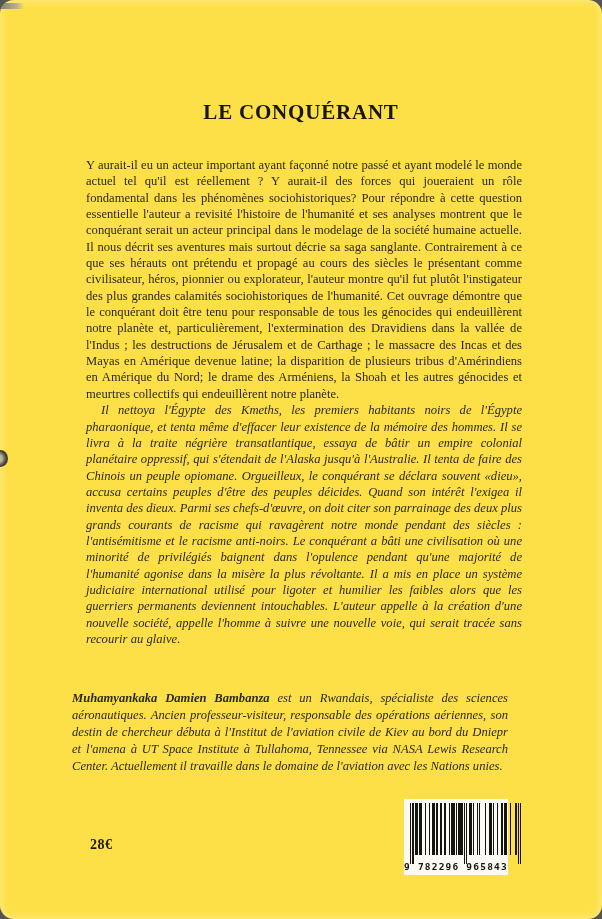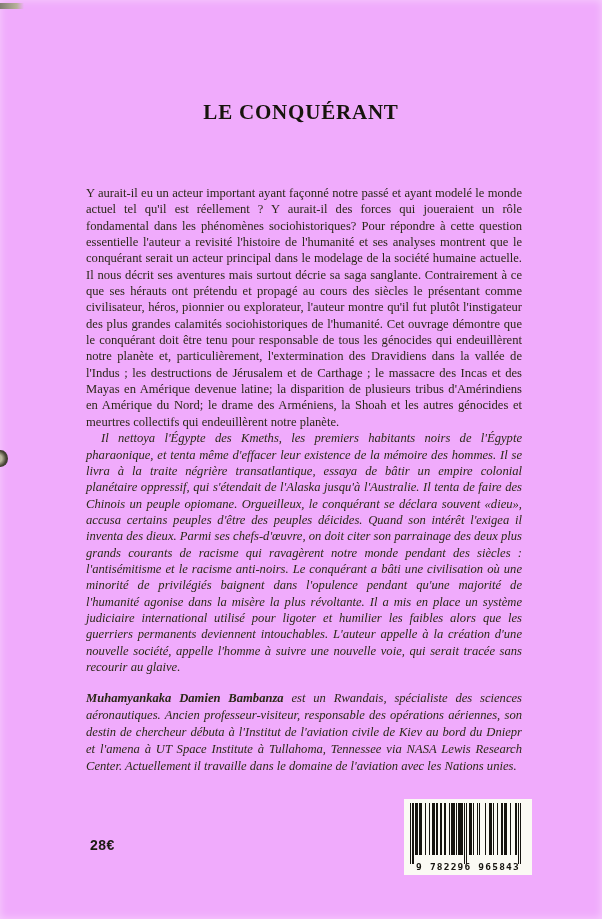--- a/index.html
+++ b/index.html
@@ -1,63 +1,64 @@
 <!DOCTYPE html>
 <html><head>
 <meta charset="utf-8">
 <style>
   html,body{margin:0;padding:0;background:#555;}
   .cover{
     position:relative;
     width:602px;height:919px;
-    background:#f0abfc;
+    background:#fde047;
     overflow:hidden;
     box-shadow:inset 0 0 8px rgba(255,255,255,.45);
     font-family:"Liberation Serif","DejaVu Serif",serif;
+    border-radius:14px;
   }
   .scan-dash{
     position:absolute;left:0;top:3px;width:24px;height:6px;
     background:linear-gradient(to right,#827e72,#b7b19a 70%,rgba(183,177,154,0));
   }
   .spine-notch{
     position:absolute;left:-7px;top:450px;width:15px;height:17px;
     border-radius:50%;
     background:radial-gradient(circle at 35% 50%, #b9b49c 0 28%, #4a4638 60%, #23211a 100%);
   }
   .title{
     position:absolute;left:0;right:0;top:86px;
     text-align:center;
     font-size:21px;font-weight:bold;color:#17150d;
     letter-spacing:.8px;
   }
   .synopsis{
     position:absolute;left:86px;top:157px;width:436px;
     font-size:12.6px;line-height:16.35px;
-    color:#2b2818;text-align:justify;margin-top:28px;
+    color:#2b2818;text-align:justify;
   }
   .synopsis p{margin:0;}
   .synopsis p.indented{text-indent:15px;font-style:italic;}
   .author-note{
-    position:absolute;left:86px;top:690px;width:436px;
+    position:absolute;left:72px;top:690px;width:436px;
     font-size:12.6px;line-height:17px;
     font-style:italic;color:#2b2818;text-align:justify;
   }
   .author-name{font-weight:bold;}
   .price{
     position:absolute;left:90px;top:837px;
-    font-family:Liberation Sans, sans-serif;
+    font-family:Liberation Serif, serif;
     font-size:14px;font-weight:bold;color:#1c1a12;letter-spacing:.5px;
   }
   .isbn{
     position:absolute;left:90px;top:859px;
     font-family:"Liberation Mono","DejaVu Sans Mono",monospace;
     font-size:13px;font-weight:bold;color:#1c1a12;letter-spacing:.3px;
   }
   .barcode-box{
-    position:absolute;left:404px;top:799px;width:128px;height:76px;
+    position:absolute;left:404px;top:799px;width:104px;height:76px;
     background:#fbfaf4;box-sizing:border-box;padding:4px 5px 0 6px;
   }
   .barcode-bars{
     display:flex;align-items:flex-start;height:64px;
   }
   .bc-mod{flex:none;width:1.18px;height:52px;}
   .bc-mod.on{background:#16140f;}
   .bc-mod.guard.on{height:61px;}
   .barcode-digits{
     position:absolute;left:0;right:0;bottom:3px;

